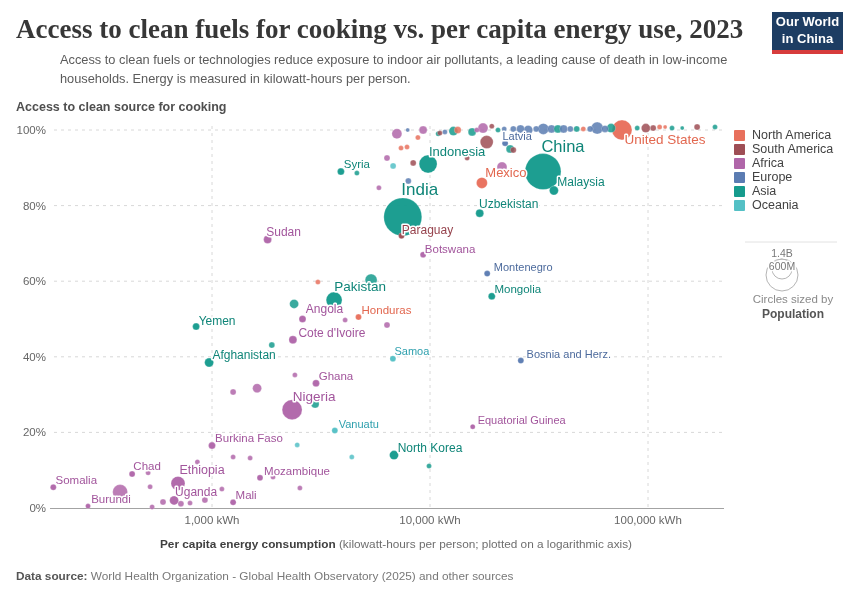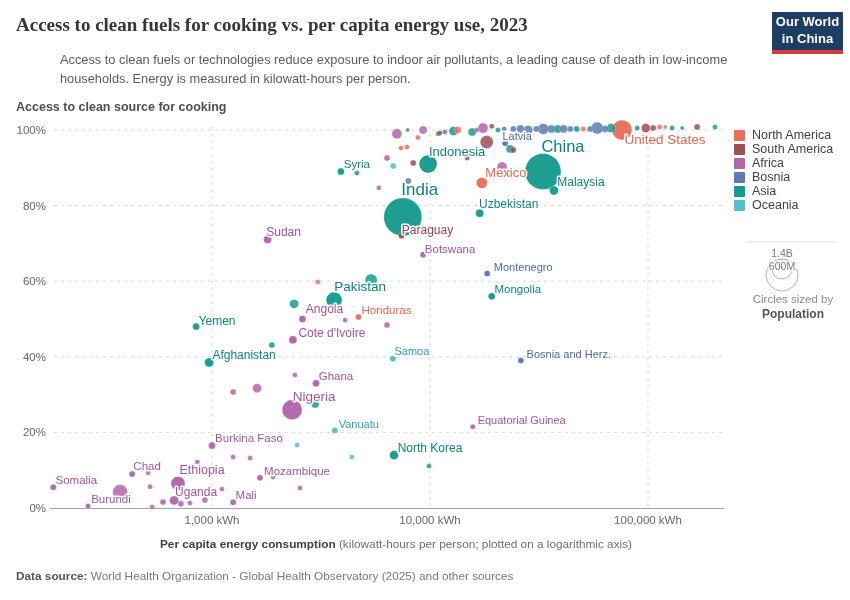--- a/index.html
+++ b/index.html
@@ -1,20 +1,20 @@
 <!DOCTYPE html>
 <html><head>
 <meta charset="utf-8">
 <style>
   html,body{margin:0;padding:0;background:#fff;}
   #page{position:relative;width:850px;height:600px;background:#fff;overflow:hidden;
         font-family:"Liberation Sans",sans-serif;}
   #chart-svg{position:absolute;left:0;top:0;width:850px;height:600px;}
   .hdr-title{position:absolute;left:16px;top:14px;width:740px;
-       font-family:"Liberation Serif",serif;font-weight:700;font-size:19px;color:#373737;}
+       font-family:"Liberation Serif",serif;font-weight:700;font-size:27px;color:#373737;}
   .hdr-sub{position:absolute;left:16px;top:50px;width:676px;font-size:12.8px;line-height:1.5;color:#5b5b5b;margin-left:44px;}
   .owid-logo{position:absolute;right:7px;top:12px;width:71px;height:38px;background:#1d3d63;
        border-bottom:4px solid #d73c3c;color:#fff;font-weight:700;font-size:13px;line-height:1.3;
        display:flex;align-items:center;justify-content:center;text-align:center;cursor:pointer;}
   .yaxis-title{position:absolute;left:16px;top:100px;font-size:12.5px;font-weight:600;color:#4f4f4f;}
   .xaxis-title{position:absolute;left:52px;top:537px;width:672px;text-align:center;font-size:11.8px;color:#6e6e6e;}
   .xaxis-title b{color:#3f3f3f;font-weight:700;padding-left:16px;}
   #legend{position:absolute;left:734px;top:128px;display:flex;flex-direction:column;gap:0;}
   .legend-item{display:flex;align-items:center;gap:7px;cursor:pointer;}
   .legend-swatch{width:11px;height:11px;border-radius:1px;flex:0 0 auto;}
@@ -234,21 +234,21 @@
       <div class="legend-item">
         <span class="legend-swatch" style="background: rgb(158, 78, 85);"></span>
         <span class="legend-label">South America</span>
       </div>
       <div class="legend-item">
         <span class="legend-swatch" style="background: rgb(176, 102, 169);"></span>
         <span class="legend-label">Africa</span>
       </div>
       <div class="legend-item">
         <span class="legend-swatch" style="background: rgb(91, 124, 178);"></span>
-        <span class="legend-label">Bosnia</span>
+        <span class="legend-label">Europe</span>
       </div>
       <div class="legend-item">
         <span class="legend-swatch" style="background: rgb(22, 155, 141);"></span>
         <span class="legend-label">Asia</span>
       </div>
       <div class="legend-item">
         <span class="legend-swatch" style="background: rgb(84, 192, 197);"></span>
         <span class="legend-label">Oceania</span>
       </div>
     </div>

